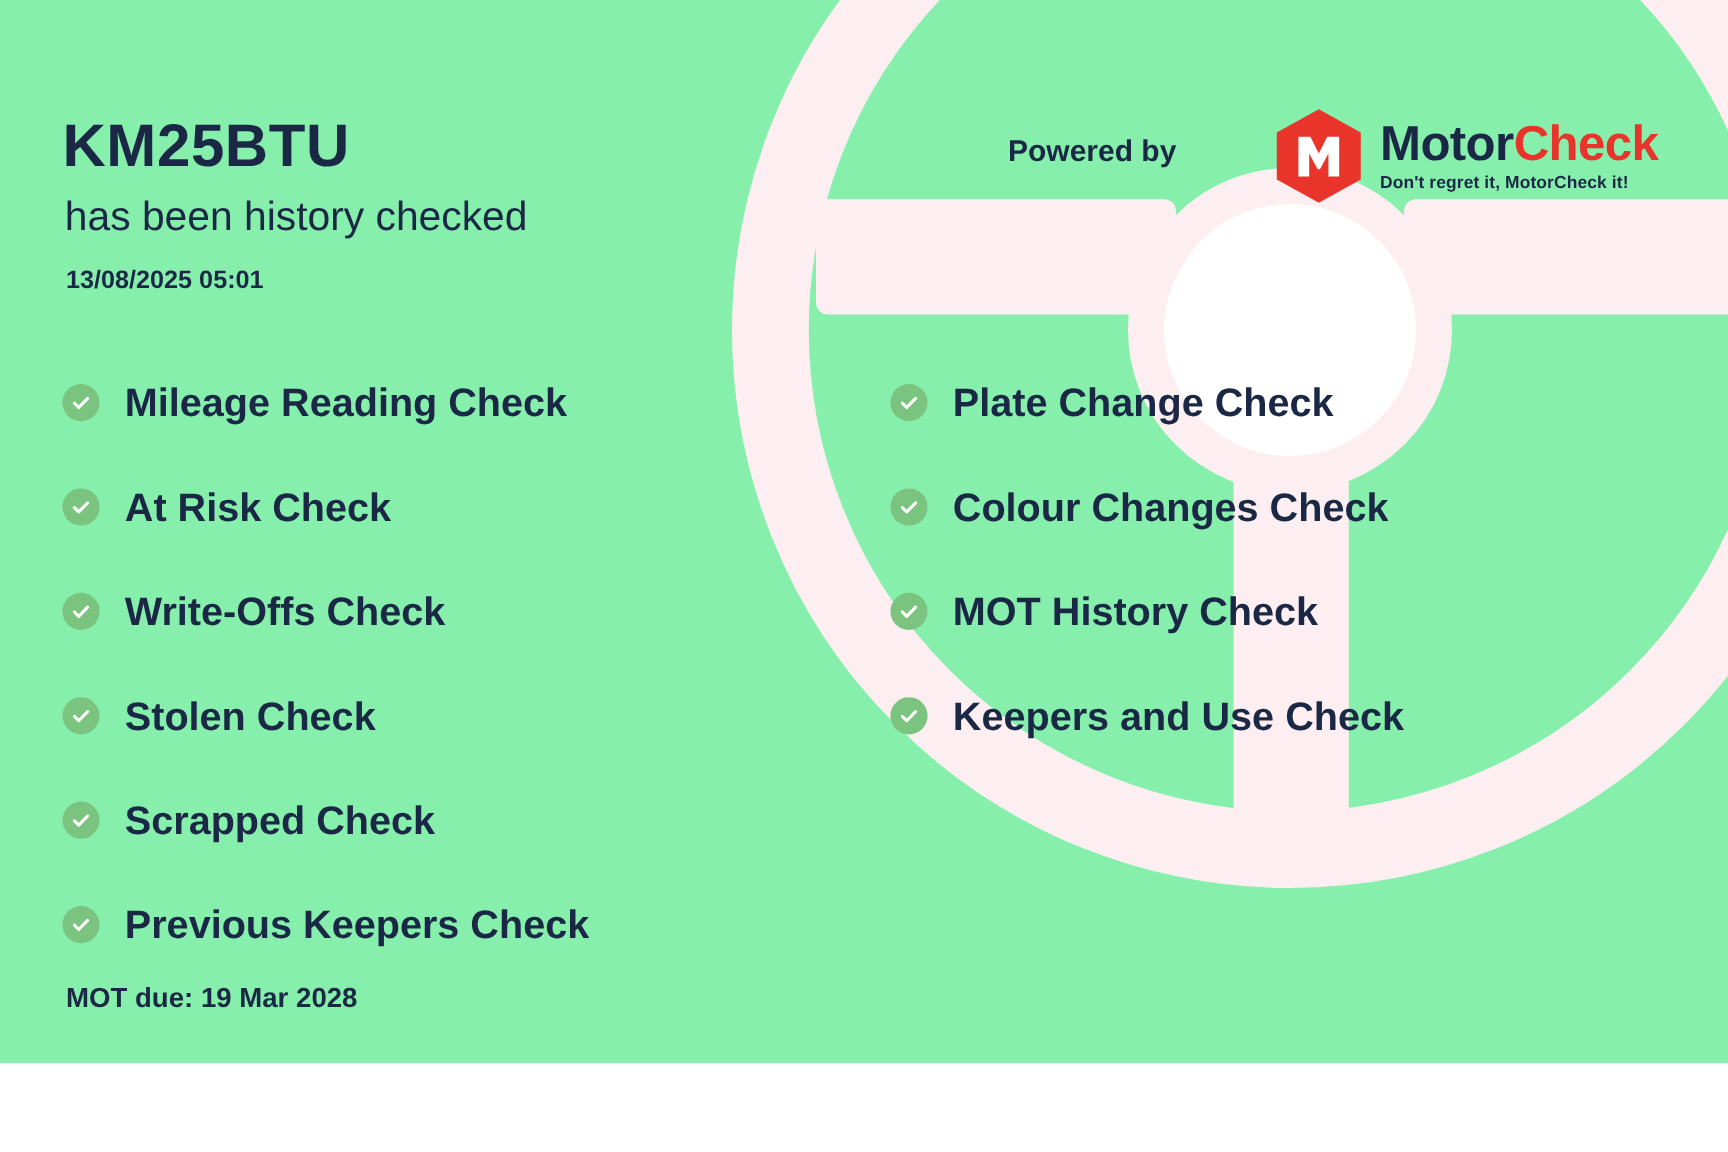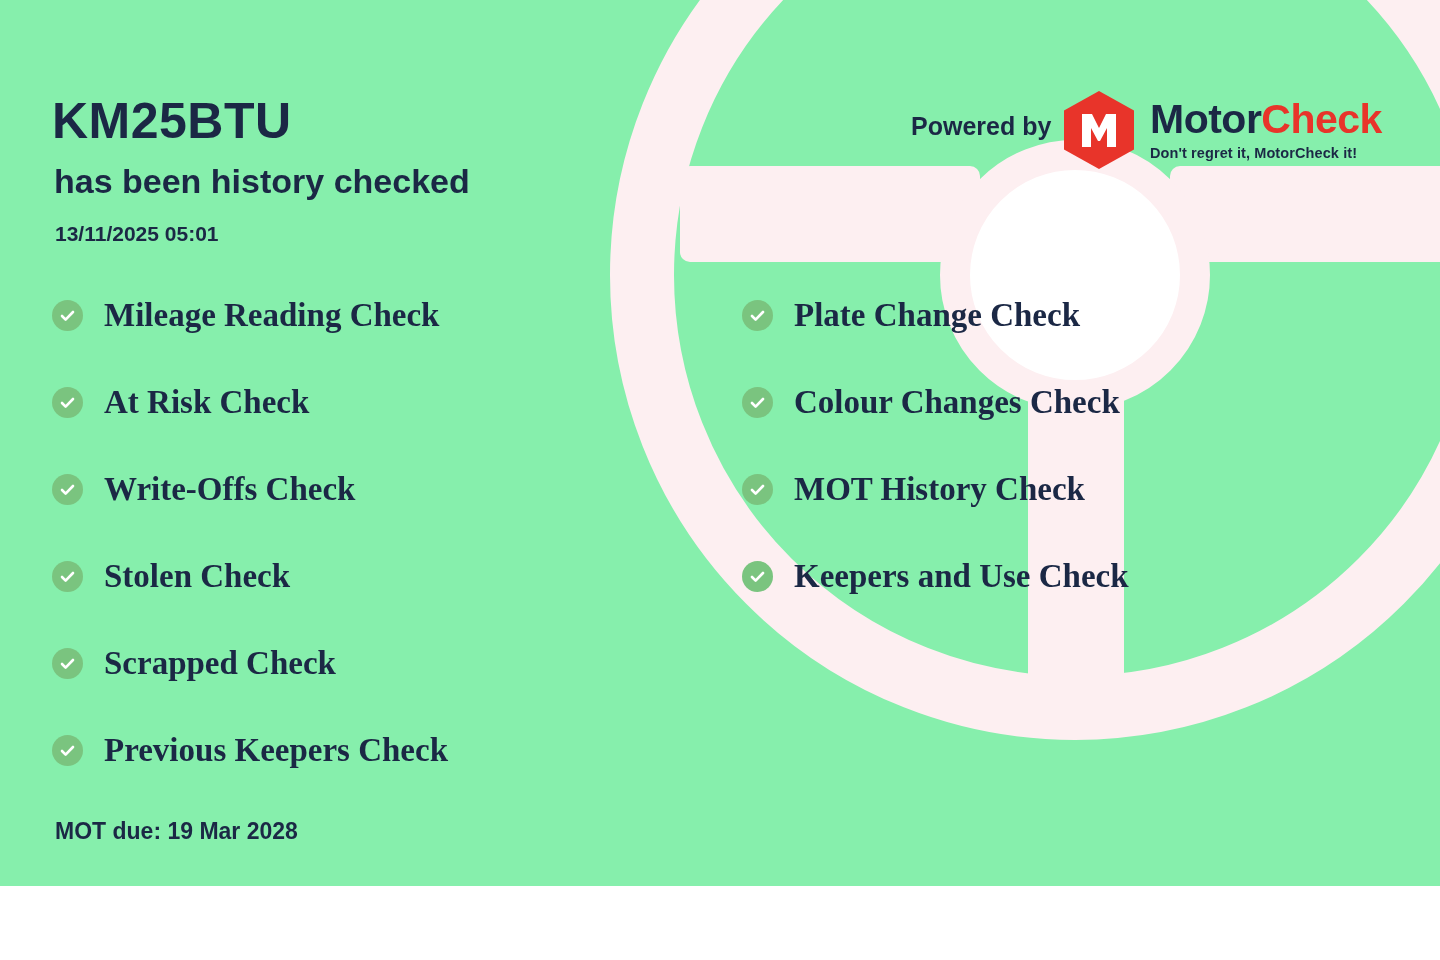--- a/index.html
+++ b/index.html
@@ -66,36 +66,36 @@
     font-size: 50px;
     font-weight: bold;
     color: #1b2845;
     letter-spacing: 0.5px;
     line-height: 1;
   }
   .subtitle {
     position: absolute;
     left: 54px; top: 163px;
     font-size: 34px;
-    font-weight: bold;
+    font-weight: normal;
     color: #1b2845;
     line-height: 1.1;
   }
   .timestamp {
     position: absolute;
     left: 55px; top: 222px;
     font-size: 21px;
     font-weight: bold;
     color: #1b2845;
   }
 
   
   .powered-by {
     position: absolute;
-    left: 911px; top: 112px;
+    left: 840px; top: 112px;
     font-size: 25px;
     font-weight: bold;
     color: #1b2845;
   }
   .logo-block {
     position: absolute;
     left: 1062px; top: 90px;
     display: flex;
     align-items: center;
     justify-content: space-between;
@@ -126,24 +126,23 @@
     font-size: 14.5px;
     font-weight: bold;
     color: #1b2845;
     white-space: nowrap;
     letter-spacing: 0.1px;
   }
 
   
   .checks {
     position: absolute;
-    left: 52px; top: 272px;
+    left: 52px; top: 292px;
     width: 1330px;
     display: flex;
-    font-family: Liberation Serif, serif;
   }
   .col { width: 690px; }
   .col.right { width: 640px; }
   .check-row {
     display: flex;
     align-items: center;
     height: 87px;
   }
   .tick {
     flex: 0 0 auto;
@@ -180,21 +179,21 @@
     <div class="wheel-outer"></div>
     <div class="spoke spoke-left"></div>
     <div class="spoke spoke-right"></div>
     <div class="spoke spoke-down"></div>
     <div class="wheel-inner-hub"></div>
 
   </div>
 
   <div class="plate-title">KM25BTU</div>
   <div class="subtitle">has been history checked</div>
-  <div class="timestamp">13/11/2025 05:01</div>
+  <div class="timestamp">13/08/2025 05:01</div>
 
   <div class="powered-by">Powered by</div>
 
   <div class="logo-block">
     <div class="logo-hex">
       <svg width="74" height="80" viewBox="0 0 74 80">
         <polygon points="37,1 72,20.5 72,59.5 37,79 2,59.5 2,20.5" fill="#e8342a"></polygon>
         <path d="M20 57 L20 24 L30 24 L37 38 L44 24 L54 24 L54 57 L45 57 L45 38 L38 51 L36 51 L29 38 L29 57 Z" fill="#ffffff"></path>
       </svg>
     </div>

